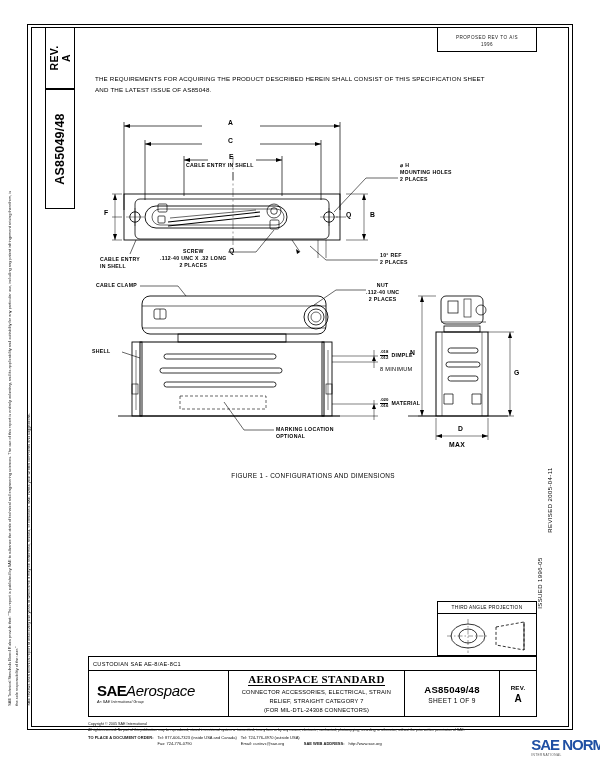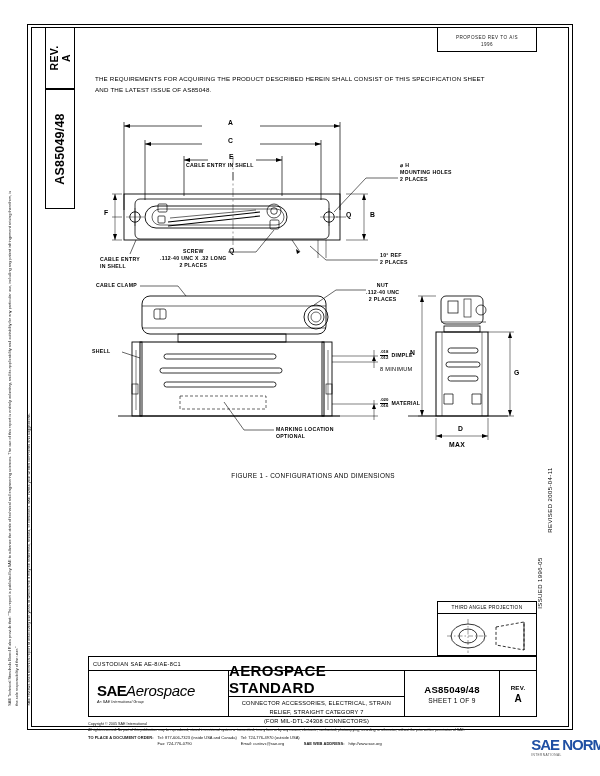--- a/index.html
+++ b/index.html
@@ -81,22 +81,22 @@
   .tb-num{width:95px;border-right:1px solid #000;box-sizing:border-box;
           display:flex;flex-direction:column;align-items:center;justify-content:center;}
   .tb-rev{width:36px;box-sizing:border-box;
           display:flex;flex-direction:column;align-items:center;justify-content:center;}
 
   .sae-logo{font-size:15px;font-weight:bold;letter-spacing:-.6px;
             font-family:"Liberation Sans", sans-serif;line-height:1;}
   .sae-logo .light{font-weight:normal;font-style:italic;letter-spacing:-.3px;}
   .sae-sub{font-size:3.6px;font-style:italic;margin-top:2px;letter-spacing:.1px;color:#111;}
 
-  .as-title{font-size:15px;font-weight:bold;letter-spacing:.35px;
-            border-bottom:1.1px solid #000;padding-bottom:.5px;margin-bottom:2px;}
+  .as-title{font-size:11px;font-weight:bold;letter-spacing:.35px;
+            border-bottom:1.1px solid #000;padding-bottom:.5px;margin-bottom:2px;font-family:Liberation Serif, serif;}
   .as-desc{font-size:5.7px;text-align:center;line-height:1.5;letter-spacing:.2px;}
 
   .tb-num-main{font-size:9.6px;font-weight:bold;letter-spacing:.2px;}
   .tb-num-sheet{font-size:6.6px;margin-top:2px;letter-spacing:.3px;}
   .tb-rev-l{font-size:6.2px;font-weight:bold;letter-spacing:.2px;}
   .tb-rev-v{font-size:10px;font-weight:bold;margin-top:2px;}
 
   
   .foot{position:absolute;left:88px;top:722px;width:449px;font-size:3.7px;
         line-height:1.6;letter-spacing:.02px;color:#111;}

